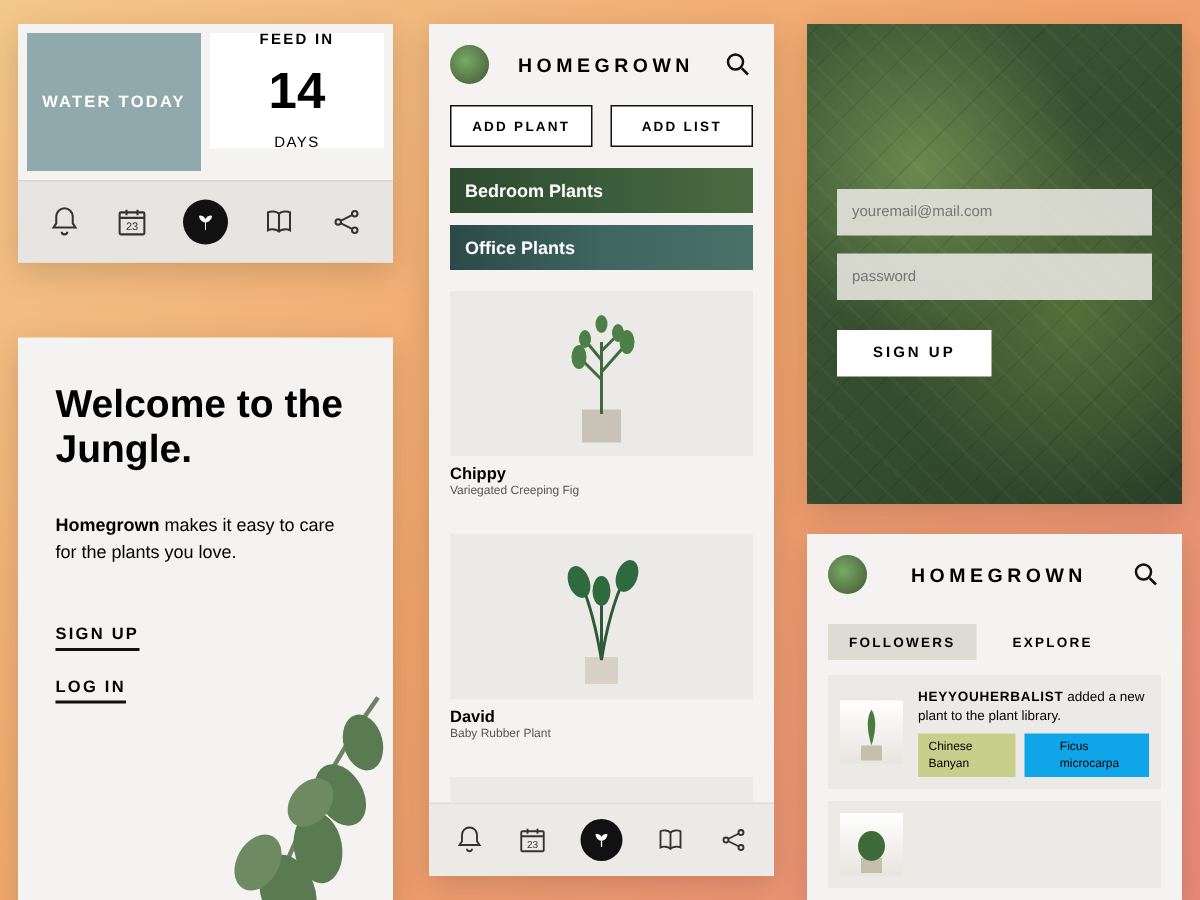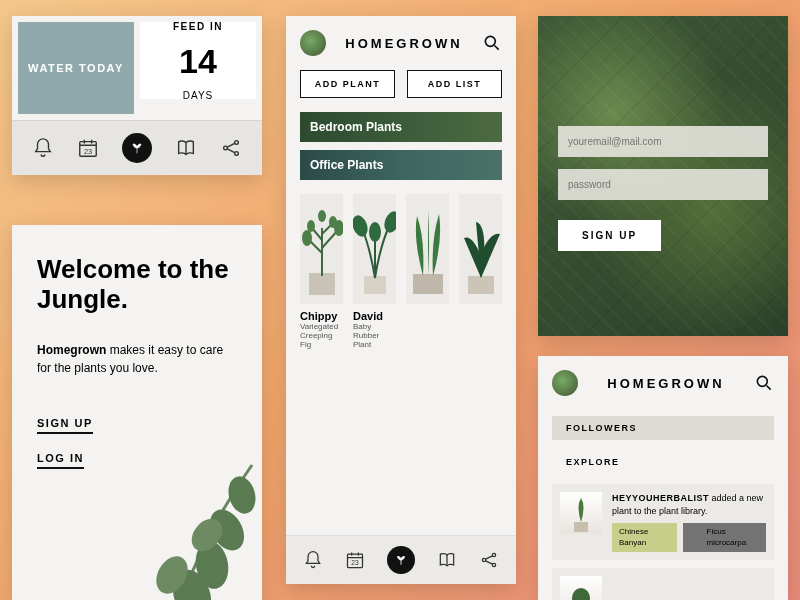--- a/index.html
+++ b/index.html
@@ -37,21 +37,21 @@
   .feed { left:286px; top:16px; width:230px; height:568px; display:flex; flex-direction:column; }
   .header { display:flex; align-items:center; padding:14px 14px; gap:10px; }
   .avatar { width:26px; height:26px; border-radius:50%; background:radial-gradient(circle at 40% 40%, #7a6, #453); }
   .brand { flex:1; text-align:center; font-size:13px; letter-spacing:3px; font-weight:700; }
   .search-ic { width:20px; height:20px; }
   .btnrow { display:flex; gap:12px; padding:0 14px 10px;justify-content:flex-end; }
   .outline-btn { flex:1; border:1.5px solid #111; background:#fff; font-size:9px; font-weight:700; letter-spacing:1.5px; padding:8px 0; cursor:pointer; }
   .banner { margin:4px 14px; height:30px; position:relative; display:flex; align-items:center; padding-left:10px; color:#fff; font-size:12px; font-weight:600; overflow:hidden; }
   .banner.b1 { background:linear-gradient(90deg,#2d4a2f,#3a5c3a,#4d6b42); }
   .banner.b2 { background:linear-gradient(90deg,#2b4a47,#3e6560,#4a7268); }
-  .grid { display:grid; grid-template-columns:1fr 1fr 1fr 1fr; gap:10px; padding:10px 14px; flex:1; overflow:hidden; }
+  .grid { display:grid; grid-template-columns:1fr; gap:25px; padding:10px 14px; flex:1; overflow:hidden; }
   .plant-card { display:flex; flex-direction:column; }
   .plant-img { width:100%; height:110px; background:#eceae6; position:relative; overflow:hidden; }
   .plant-name { font-size:11px; font-weight:700; margin-top:6px; }
   .plant-sub { font-size:8px; color:#555; }
   .navbar { display:flex; justify-content:space-around; align-items:center; padding:10px 6px; background:#eceae6; border-top:1px solid #ddd; }
   .navbar .ic { width:20px; height:20px; }
   .navbar .plant-ic { width:28px; height:28px; border-radius:50%; background:#111; display:flex; align-items:center; justify-content:center; }
   .navbar svg { stroke:#333; fill:none; stroke-width:1.5; }
   .navbar .plant-ic svg{stroke:#fff;fill:#fff;width:14px;height:14px;}
 
@@ -63,31 +63,31 @@
     linear-gradient(135deg,#3e5a36,#2b4028); }
   .leafbg::after{content:"";position:absolute;inset:0;background:
     repeating-linear-gradient(45deg,rgba(255,255,255,.03) 0 2px,transparent 2px 14px),
     repeating-linear-gradient(-45deg,rgba(0,0,0,.08) 0 1px,transparent 1px 18px);}
   .signup-form { position:absolute; top:110px; left:20px; right:20px; }
   .field { width:100%; background:rgba(230,228,222,.9); border:none; padding:10px 10px; font-size:10px; color:#777; margin-bottom:12px; }
   .signup-btn { background:#fff; border:none; font-size:10px; font-weight:700; letter-spacing:2px; padding:10px 24px; margin-top:8px; cursor:pointer; }
 
   
   .social { left:538px; top:356px; width:250px; height:244px; display:flex; flex-direction:column; }
-  .tabs { display:flex; gap:10px; padding:6px 14px 10px;flex-direction:column; }
+  .tabs { display:flex; gap:10px; padding:6px 14px 10px; }
   .tab { font-size:9px; font-weight:700; letter-spacing:1.5px; padding:7px 14px; cursor:pointer; }
   .tab.active { background:#dedbd4; }
   .feedlist { padding:0 14px; display:flex; flex-direction:column; gap:8px; }
-  .feeditem { background:#eceae6; display:flex; gap:10px; padding:8px; }
+  .feeditem { background:#eceae6; display:flex; gap:10px; padding:8px;align-items:center; }
   .thumb { width:42px; height:42px; background:linear-gradient(#fff,#e8e5df); position:relative; flex-shrink:0; }
   .feeditem .txt { font-size:9px; line-height:1.4; }
   .feeditem .txt .u { font-weight:800; letter-spacing:.5px; }
   .tags { display:flex; gap:6px; margin-top:6px; }
   .tag { font-size:8px; padding:3px 7px; background:#c8cf8a; }
-  .tag.alt { background:#737373;padding-left:24px; }
+  .tag.alt { background:#0ea5e9;padding-left:24px; }
 
   
   .pot { position:absolute; left:50%; bottom:6px; transform:translateX(-50%); }
 </style>
 </head>
 <body>
 
 <div class="screen reminder">
   <div class="cards">
     <div class="card-water">

